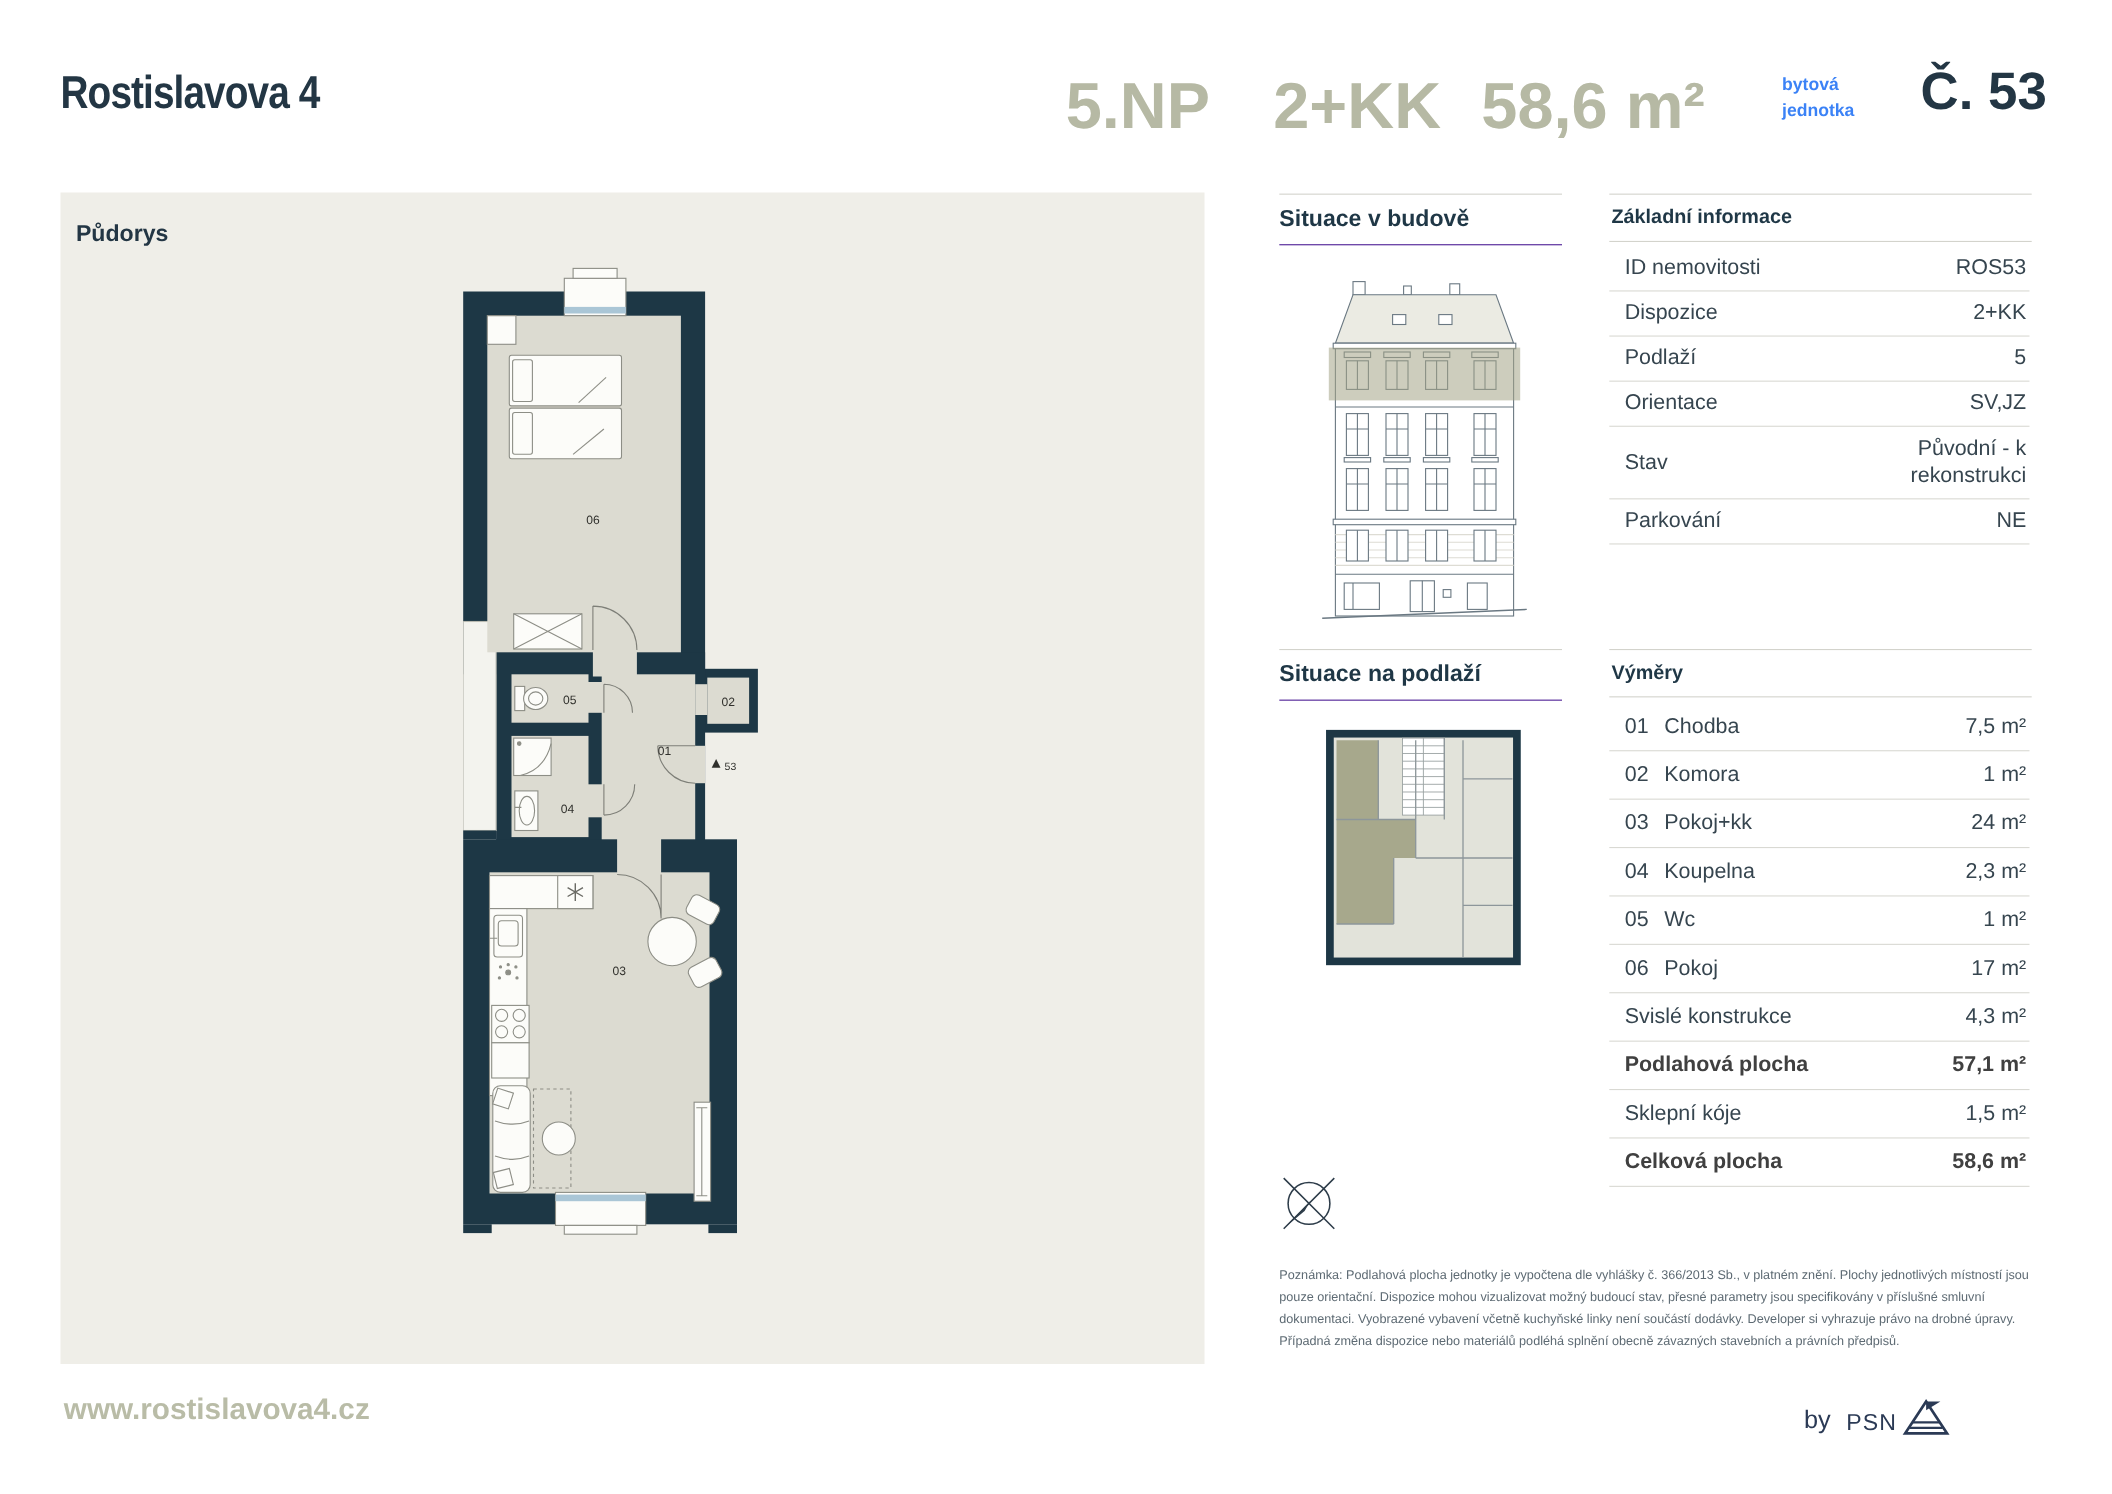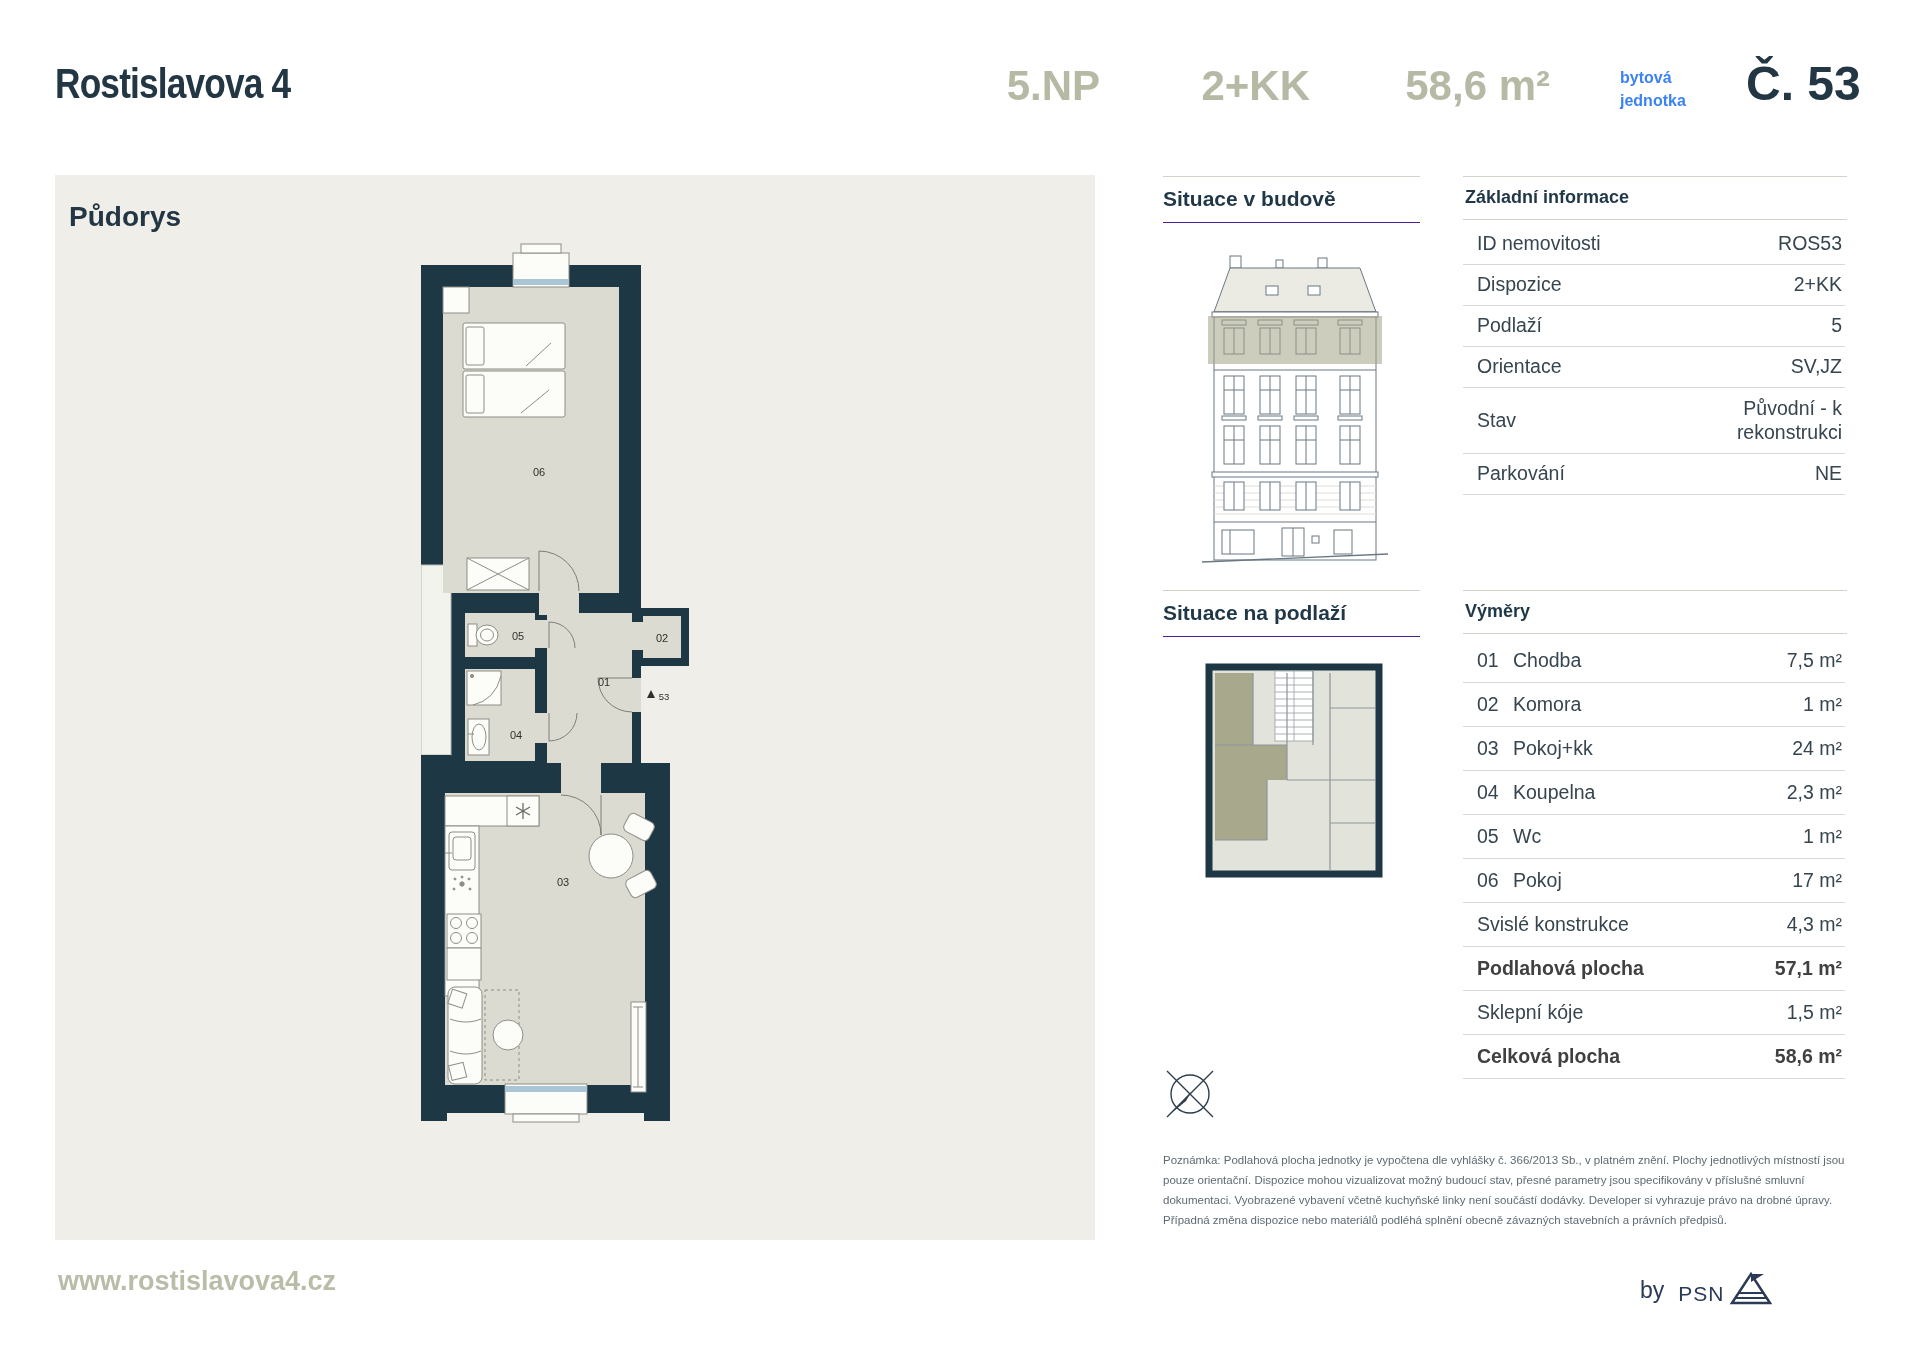--- a/index.html
+++ b/index.html
@@ -2,31 +2,31 @@
 <html><head>
 <meta charset="utf-8">
 <style>
   html,body{margin:0;padding:0;background:#ffffff;}
   .page{position:relative;width:1920px;height:1358px;background:#fff;
         font-family:"Liberation Sans",sans-serif;color:#22384a;overflow:hidden;padding-left:24px;}
 
   
   .logo{position:absolute;left:55px;top:60px;font-size:42px;font-weight:bold;
         color:#233644;letter-spacing:-1px;transform:scaleX(.84);transform-origin:left top;white-space:nowrap;}
-  .spec{position:absolute;top:62px;font-size:42px;font-weight:bold;color:#b6b9a4;text-align:right;white-space:nowrap;}
+  .spec{position:absolute;top:62px;font-size:59px;font-weight:bold;color:#b6b9a4;text-align:right;white-space:nowrap;}
   .spec-floor{left:930px;width:170px;}
   .spec-layout{left:1130px;width:180px;}
   .spec-area{left:1330px;width:220px;}
   .unit-label{position:absolute;left:1620px;top:66px;font-size:16px;font-weight:bold;
               color:#3b82f6;line-height:23px;white-space:pre-line;}
   .unit-number{position:absolute;left:1746px;top:56px;font-size:48px;font-weight:bold;color:#233644;white-space:nowrap;}
 
   
   .plan-panel{position:absolute;left:55px;top:175px;width:1040px;height:1065px;background:#efeee8;}
-  .plan-title{position:absolute;left:14px;top:26px;font-size:28px;font-weight:bold;color:#233644;}
+  .plan-title{position:absolute;left:14px;top:26px;font-size:21px;font-weight:bold;color:#233644;}
   .plan-svg{position:absolute;left:366px;top:33px;}
 
   
   .section-head{position:absolute;width:257px;border-top:1px solid #d3d3cc;border-bottom:1px solid #4c1d95;
                 padding:10px 0 11px 0;font-size:21px;font-weight:bold;color:#1f3746;background:#fff;}
   .head-budova{left:1163px;top:176px;}
   .head-podlazi{left:1163px;top:590px;}
   .facade-svg{position:absolute;left:1200px;top:250px;}
   .plate-svg{position:absolute;left:1205px;top:663px;}
   .compass-svg{position:absolute;left:1164px;top:1066px;}

